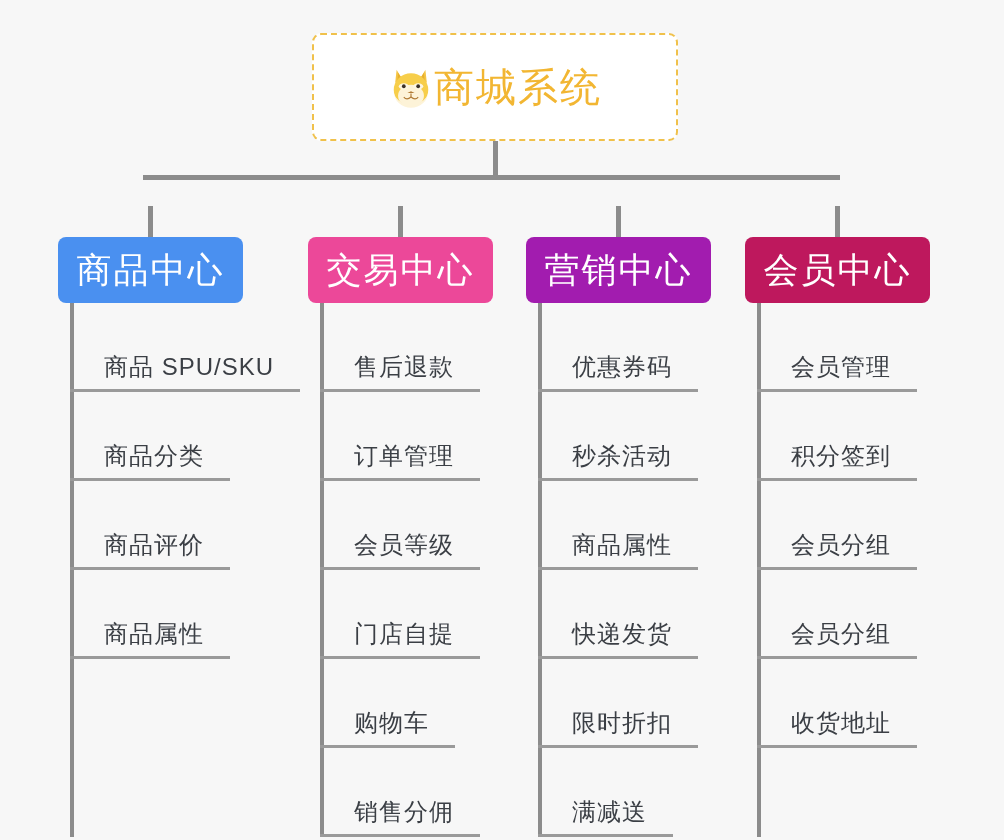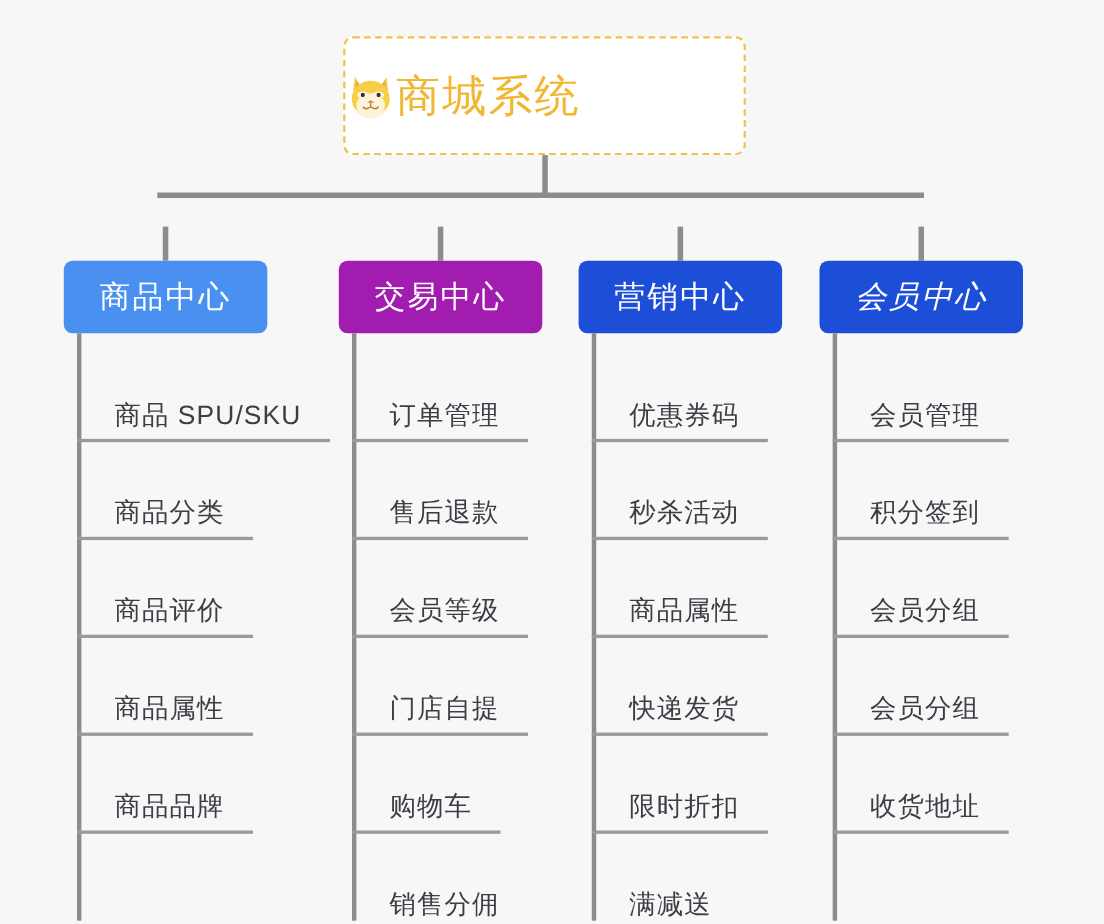--- a/index.html
+++ b/index.html
@@ -26,20 +26,21 @@
     left: 312px;
     top: 33px;
     width: 366px;
     height: 108px;
     box-sizing: border-box;
     background: #ffffff;
     border: 2px dashed #f0c14b;
     border-radius: 9px;
     display: flex;
     align-items: center;
+    justify-content: center;
   }
   .root-emoji {
     font-size: 40px;
     line-height: 1;
     display: block;
   }
   .root-emoji svg { display: block; }
   .root-title {
     font-size: 40px;
     color: #f2b632;
@@ -83,38 +84,38 @@
     width: 185px;
     height: 66px;
     box-sizing: border-box;
     border-radius: 8px;
     display: flex;
     align-items: center;
     justify-content: center;
   }
   .cat-label {
     color: #ffffff;
-    font-size: 28px;
+    font-size: 35px;
     letter-spacing: 2px;
     white-space: nowrap;
   }
 
   
   .leaf-trunk {
     position: absolute;
     left: 12px;
     top: 97px;
     width: 4px;
     background: #8c8c8c;
   }
 
   .leaf-list {
     position: absolute;
     left: 12px;
-    top: 107px;
+    top: 97px;
     width: 230px;
   }
   .leaf-item {
     position: relative;
     height: 89px;
     box-sizing: border-box;
   }
   .leaf-text {
     position: absolute;
     left: 34px;
@@ -180,39 +181,35 @@
             <div class="leaf-rule" style="width: 160px;"></div>
           </div>
           <div class="leaf-item">
             <span class="leaf-text">商品评价</span>
             <div class="leaf-rule" style="width: 160px;"></div>
           </div>
           <div class="leaf-item">
             <span class="leaf-text">商品属性</span>
             <div class="leaf-rule" style="width: 160px;"></div>
           </div>
-          <div class="leaf-item">
-            <span class="leaf-text">商品品牌</span>
-            <div class="leaf-rule" style="width: 160px;"></div>
-          </div>
         </div>
       </div>
       <div class="column" style="left: 308px;">
         <div class="line v-line cat-drop"></div>
-        <div class="cat-box" style="background: #a21caf; align-items: center;">
+        <div class="cat-box" style="background: #ec4899; align-items: center;">
           <span class="cat-label">交易中心</span>
         </div>
         <div class="leaf-trunk" style="height: 534px;"></div>
         <div class="leaf-list">
           <div class="leaf-item">
+            <span class="leaf-text">售后退款</span>
+            <div class="leaf-rule" style="width: 160px;"></div>
+          </div>
+          <div class="leaf-item">
             <span class="leaf-text">订单管理</span>
-            <div class="leaf-rule" style="width: 160px;"></div>
-          </div>
-          <div class="leaf-item">
-            <span class="leaf-text">售后退款</span>
             <div class="leaf-rule" style="width: 160px;"></div>
           </div>
           <div class="leaf-item">
             <span class="leaf-text">会员等级</span>
             <div class="leaf-rule" style="width: 160px;"></div>
           </div>
           <div class="leaf-item">
             <span class="leaf-text">门店自提</span>
             <div class="leaf-rule" style="width: 160px;"></div>
           </div>
@@ -221,21 +218,21 @@
             <div class="leaf-rule" style="width: 135px;"></div>
           </div>
           <div class="leaf-item">
             <span class="leaf-text">销售分佣</span>
             <div class="leaf-rule" style="width: 160px;"></div>
           </div>
         </div>
       </div>
       <div class="column" style="left: 526px;">
         <div class="line v-line cat-drop"></div>
-        <div class="cat-box" style="background: #1d4ed8;">
+        <div class="cat-box" style="background: #a21caf;">
           <span class="cat-label">营销中心</span>
         </div>
         <div class="leaf-trunk" style="height: 534px;"></div>
         <div class="leaf-list">
           <div class="leaf-item">
             <span class="leaf-text">优惠券码</span>
             <div class="leaf-rule" style="width: 160px;"></div>
           </div>
           <div class="leaf-item">
             <span class="leaf-text">秒杀活动</span>
@@ -254,21 +251,21 @@
             <div class="leaf-rule" style="width: 160px;"></div>
           </div>
           <div class="leaf-item">
             <span class="leaf-text">满减送</span>
             <div class="leaf-rule" style="width: 135px;"></div>
           </div>
         </div>
       </div>
       <div class="column" style="left: 745px;">
         <div class="line v-line cat-drop"></div>
-        <div class="cat-box" style="background: #1d4ed8; font-style: italic;">
+        <div class="cat-box" style="background: #be185d;">
           <span class="cat-label">会员中心</span>
         </div>
         <div class="leaf-trunk" style="height: 534px;"></div>
         <div class="leaf-list">
           <div class="leaf-item">
             <span class="leaf-text">会员管理</span>
             <div class="leaf-rule" style="width: 160px;"></div>
           </div>
           <div class="leaf-item">
             <span class="leaf-text">积分签到</span>

